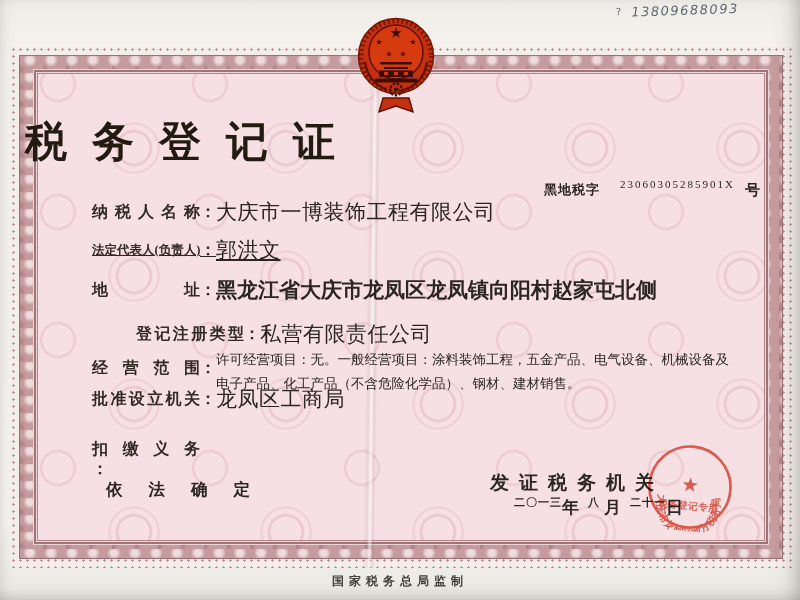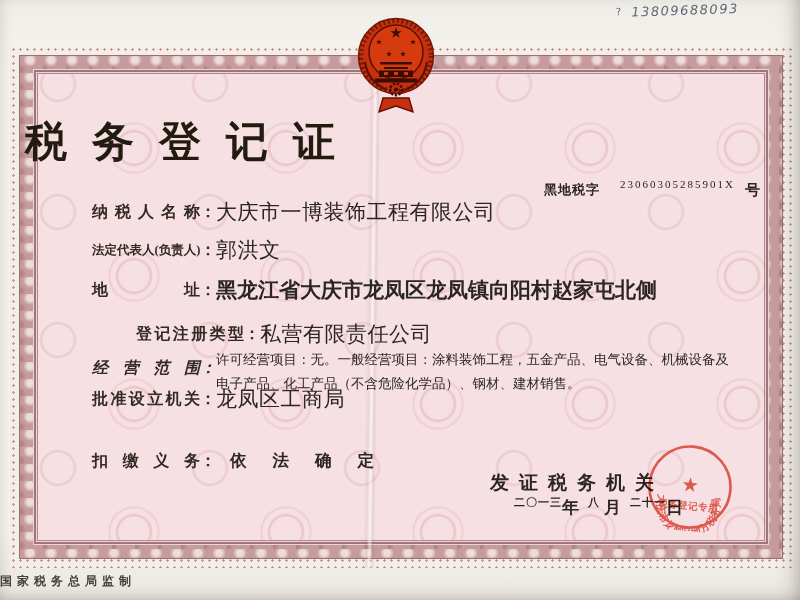--- a/index.html
+++ b/index.html
@@ -53,42 +53,42 @@
   .certno .pre{font-size:13px;font-weight:bold;letter-spacing:1px;}
   .certno .num{font-size:11px;font-weight:normal;margin-left:20px;letter-spacing:2px;transform:translateY(-3px);}
   .certno .suf{font-size:15px;font-weight:bold;margin-left:10px;}
 
   
   .row{position:absolute;left:92px;width:680px;display:flex;align-items:flex-start;color:#2b2622;}
   .row .label{width:108px;font-size:16px;font-weight:bold;color:#322b23;
     text-align:justify;text-align-last:justify;line-height:20px;white-space:nowrap;flex:none;}
   .row .colon{width:16px;font-size:16px;font-weight:bold;color:#322b23;text-align:center;flex:none;}
   .row .value{font-size:21px;line-height:20px;letter-spacing:.5px;}
-  .r1{top:202px;} .r2{top:240px;} .r3{top:280px;} .r4{top:324px;margin-left:44px;}
-  .r5{top:348px;} .r6{top:389px;} .r7{top:451px;}
+  .r1{top:202px;} .r2{top:240px;text-decoration:underline;} .r3{top:280px;} .r4{top:324px;margin-left:44px;}
+  .r5{top:348px;} .r6{top:389px;} .r7{top:439px;flex-direction:column;}
   .r2 .label{font-size:12.5px;}
   .r3 .value{letter-spacing:0;font-weight:bold;}
-  .r5 .label,.r5 .colon{padding-top:10px;font-style:italic;}
+  .r5 .label,.r5 .colon{padding-top:10px;}
   .r5 .value{font-size:13.5px;line-height:23.5px;width:518px;letter-spacing:0;}
   .r7 .value{font-size:16.5px;font-weight:bold;letter-spacing:26px;padding-left:14px;}
 
   
   .issuer{position:absolute;left:490px;top:470px;font-size:19px;font-weight:bold;
     letter-spacing:10px;color:#2b2620;}
   .date{position:absolute;left:514px;top:495px;display:flex;align-items:flex-end;color:#2b2620;}
   .date .dnum{font-size:11px;font-weight:bold;margin-bottom:9px;letter-spacing:1px;}
   .date .dunit{font-size:17px;font-weight:bold;}
   .date .g1{margin-right:9px;} .date .g2{margin-right:4px;}
 
   
   .seal{position:absolute;left:646px;top:443px;width:88px;height:88px;
     transform:rotate(5deg);opacity:.9;mix-blend-mode:multiply;}
 
   
-  .footer{position:absolute;left:0;right:0;top:573px;text-align:left;
+  .footer{position:absolute;left:0;right:0;top:573px;text-align:center;
     font-size:12px;font-weight:bold;letter-spacing:5px;color:#45403a;}
 </style>
 </head>
 <body>
 
 <div class="photo">
 
   <div class="cert">
     <div class="lace"></div>
     <div class="band"></div>

